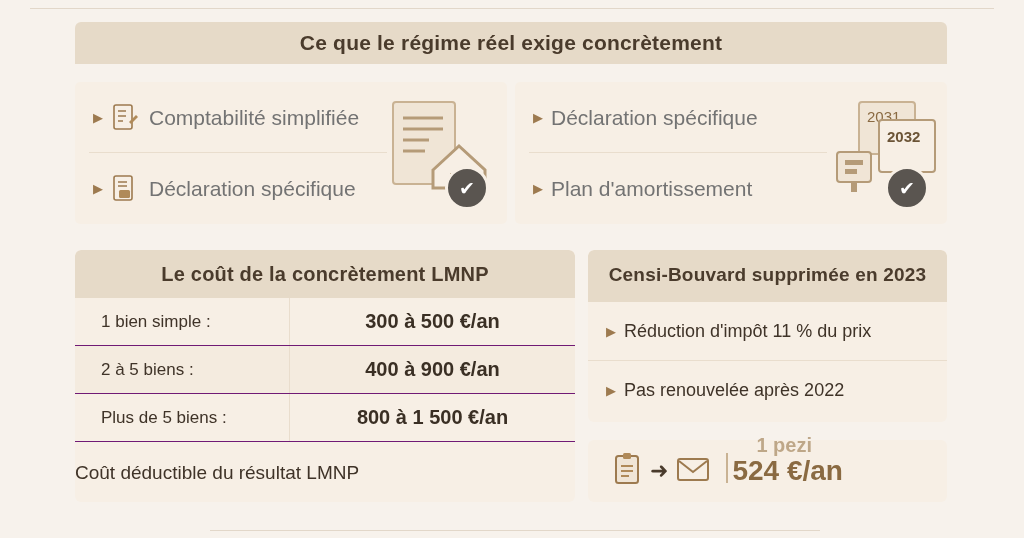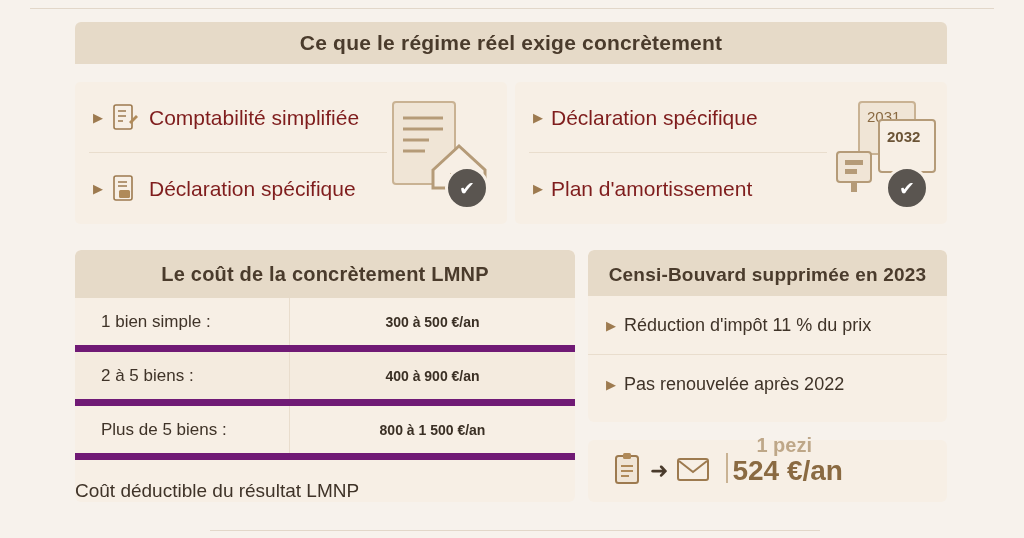--- a/index.html
+++ b/index.html
@@ -91,21 +91,21 @@
     margin-right: 8px;
   }
   .req-icon {
     width: 28px;
     height: 30px;
     margin-right: 10px;
     flex: 0 0 auto;
   }
   .req-text {
     font-size: 21px;
-    color: #7f1d1d;
+    color: #737373;
   }
   .req-art {
     position: absolute;
     right: 6px;
     top: 14px;
     width: 116px;
     height: 116px;
   }
 
   
@@ -119,36 +119,36 @@
   }
   #cost-card .card-header {
     height: 48px;
     line-height: 48px;
     font-size: 20px;
   }
   .cost-row {
     display: flex;
     height: 47px;
     align-items: center;
-    border-bottom: 7px solid #701a75;
+    border-bottom: 1px solid #701a75;
   }
   .cost-row .label {
     width: 215px;
     padding-left: 26px;
     box-sizing: border-box;
     font-size: 17px;
     color: #3f3328;
     border-right: 1px solid #e9ddcd;
     height: 47px;
     line-height: 47px;
   }
   .cost-row .value {
     flex: 1;
     text-align: center;
-    font-size: 14px;
+    font-size: 20px;
     font-weight: bold;
     color: #3a2f24;
   }
   .cost-row.alt { background: #f3ead e; background: #f4ebdf; }
   .cost-footer {
     height: 62px;
     line-height: 62px;
     text-align: left;
     font-size: 19px;
     color: #3f3328;
@@ -157,21 +157,21 @@
   
   #censi-card {
     left: 588px;
     top: 250px;
     width: 359px;
     height: 172px;
     background: #f7efe5;
     overflow: hidden;
   }
   #censi-card .card-header {
-    height: 46px;
+    height: 52px;
     line-height: 50px;
     font-size: 19px;
   }
   .censi-row {
     height: 59px;
     display: flex;
     align-items: center;
     padding-left: 18px;
     box-sizing: border-box;
     border-bottom: 1px solid #e9ddcd;

